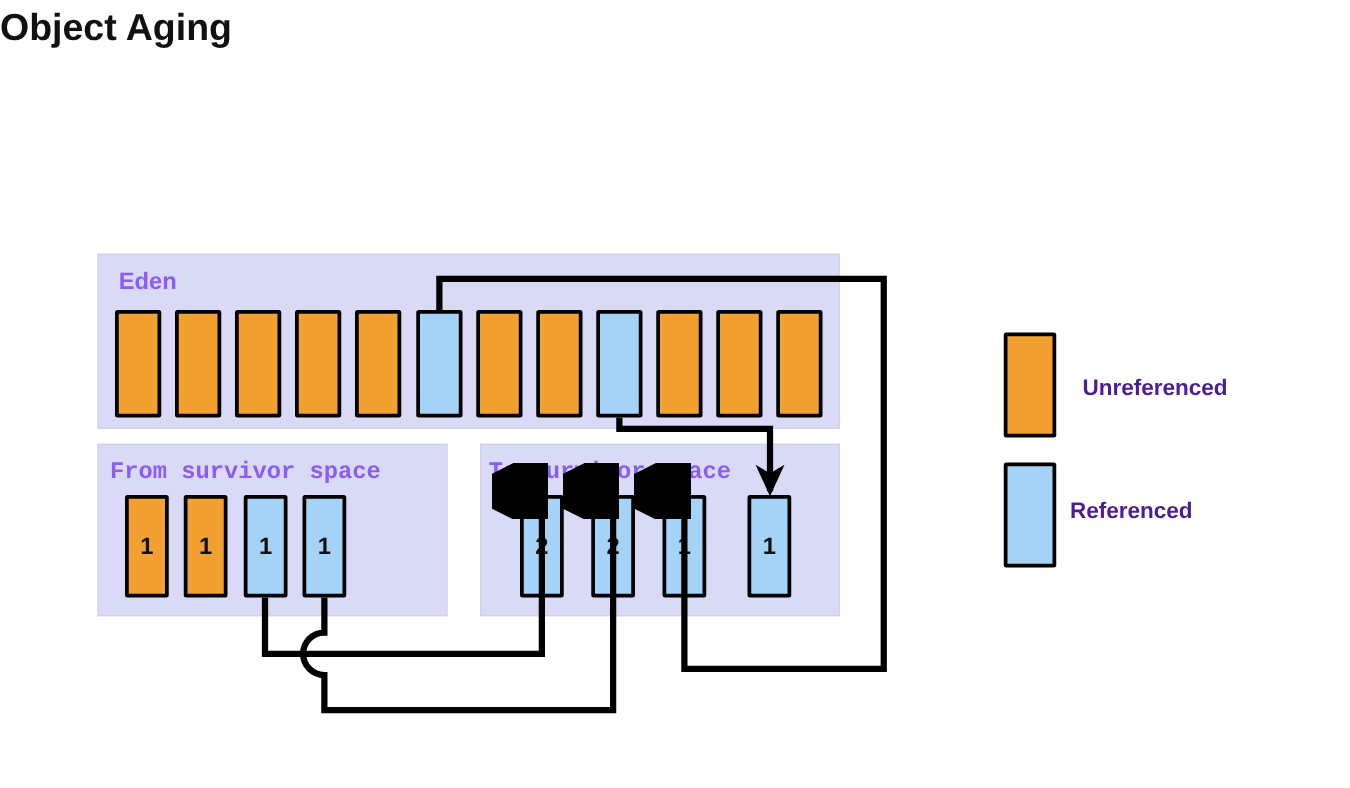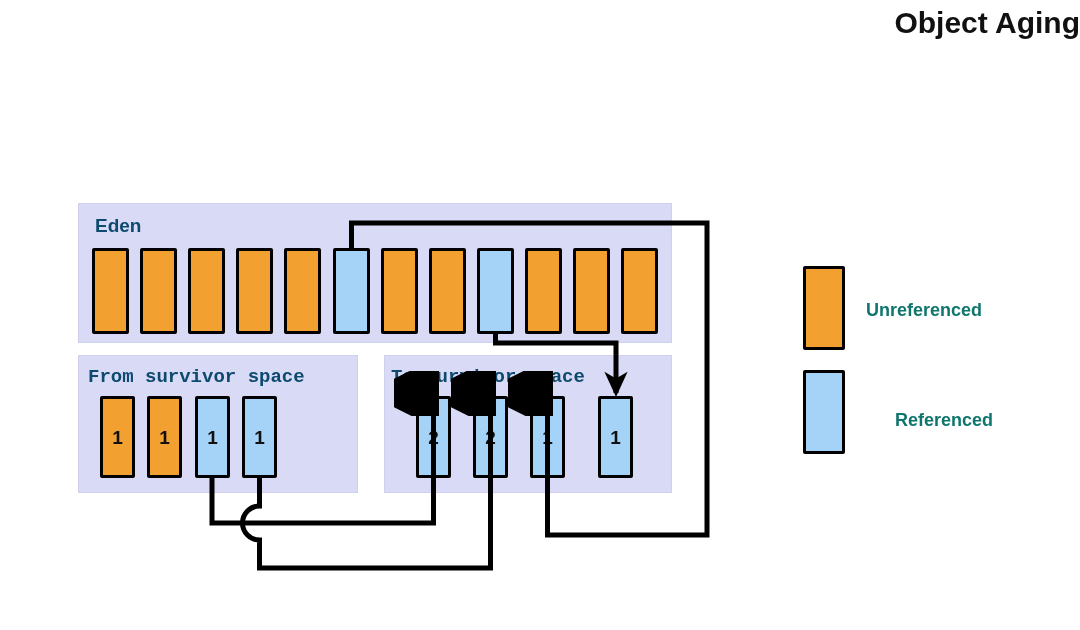--- a/index.html
+++ b/index.html
@@ -10,39 +10,39 @@
     font-family:"Liberation Sans", sans-serif;
     position:relative;
     overflow:hidden;
   }
   #stage{position:absolute;left:0;top:0;width:1080px;height:630px;}
 
   
   .title{
     position:absolute;
     left:0;top:6px;width:1080px;
-    text-align:right;
+    text-align:left;
     font-size:30px;
     font-weight:bold;
     color:#111111;
     letter-spacing:0px;
   }
 
   
   .panel{
     position:absolute;
     background:#d9daf6;
     border:1px solid #cfd0ee;
     box-sizing:border-box;
   }
   .panel-label{
     position:absolute;
     font-size:19px;
     font-weight:bold;
-    color:#0c4a6e;
+    color:#8b5cf6;
     white-space:nowrap;
   }
 
   
   .cell{
     position:absolute;
     box-sizing:border-box;
     border:3px solid #000000;
     border-radius:2px;
     display:flex;
@@ -62,21 +62,21 @@
     box-sizing:border-box;
     border:3px solid #000000;
     border-radius:2px;
   }
   .legend-swatch.orange{background:#f2a030;}
   .legend-swatch.blue{background:#a5d2f7;}
   .legend-text{
     position:absolute;
     font-size:18px;
     font-weight:bold;
-    color:#0f766e;
+    color:#4c1d95;
     white-space:nowrap;
   }
 
   
   #wires{position:absolute;left:0;top:0;width:1080px;height:630px;pointer-events:none;}
   #wires path, #wires line{
     fill:none;
     stroke:#000000;
     stroke-width:5;
     stroke-linecap:butt;
@@ -159,21 +159,21 @@
       <span>1</span>
     </div>
   <div class="cell blue" style="left:598px;top:396px;width:35px;height:82px;">
       <span>1</span>
     </div>
 
   <div class="legend-swatch orange" style="left:803px;top:266px;width:42px;height:84px;"></div>
   <div class="legend-text" style="left:866px;top:300px;">Unreferenced</div>
 
   <div class="legend-swatch blue" style="left:803px;top:370px;width:42px;height:84px;"></div>
-  <div class="legend-text" style="left:895px;top:398px;margin-top:12px;">Referenced</div>
+  <div class="legend-text" style="left:856px;top:398px;">Referenced</div>
 
   <svg id="wires" viewBox="0 0 1080 630">
     <defs>
       <marker id="arrow-up" markerWidth="9" markerHeight="9" refX="4.5" refY="8" orient="auto" markerUnits="strokeWidth">
         <path d="M 4.5 0 L 9 9 L 4.5 6.5 L 0 9 Z" fill="#000000" stroke="none"></path>
       </marker>
     </defs>
 
     <path d="M 351.5 248 L 351.5 223 L 707 223 L 707 535 L 547.5 535 L 547.5 393" marker-end="url(#arrow-up)"></path>
 

